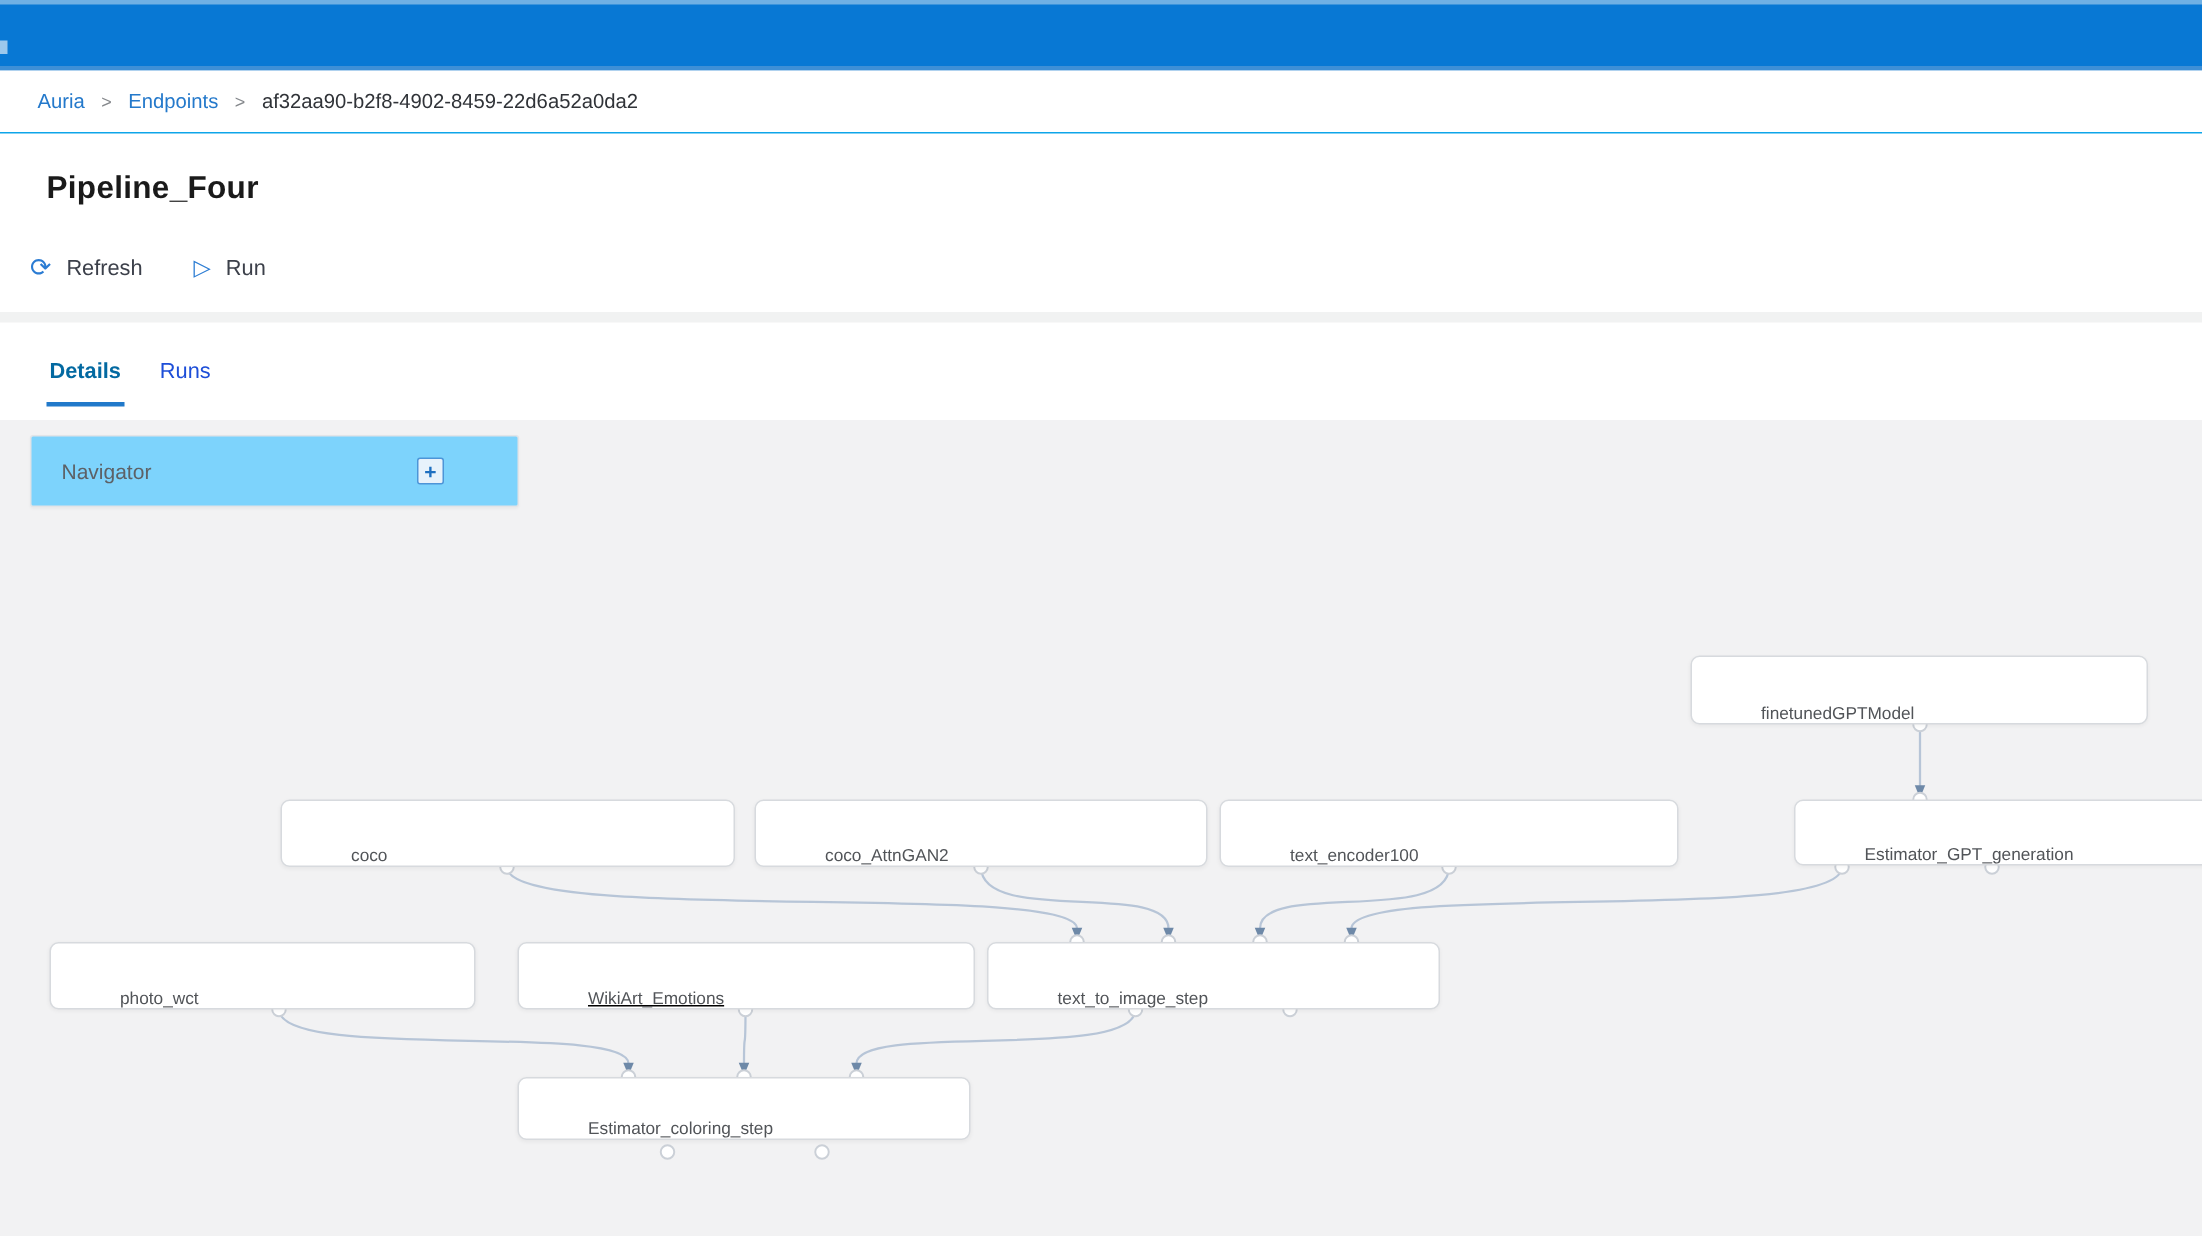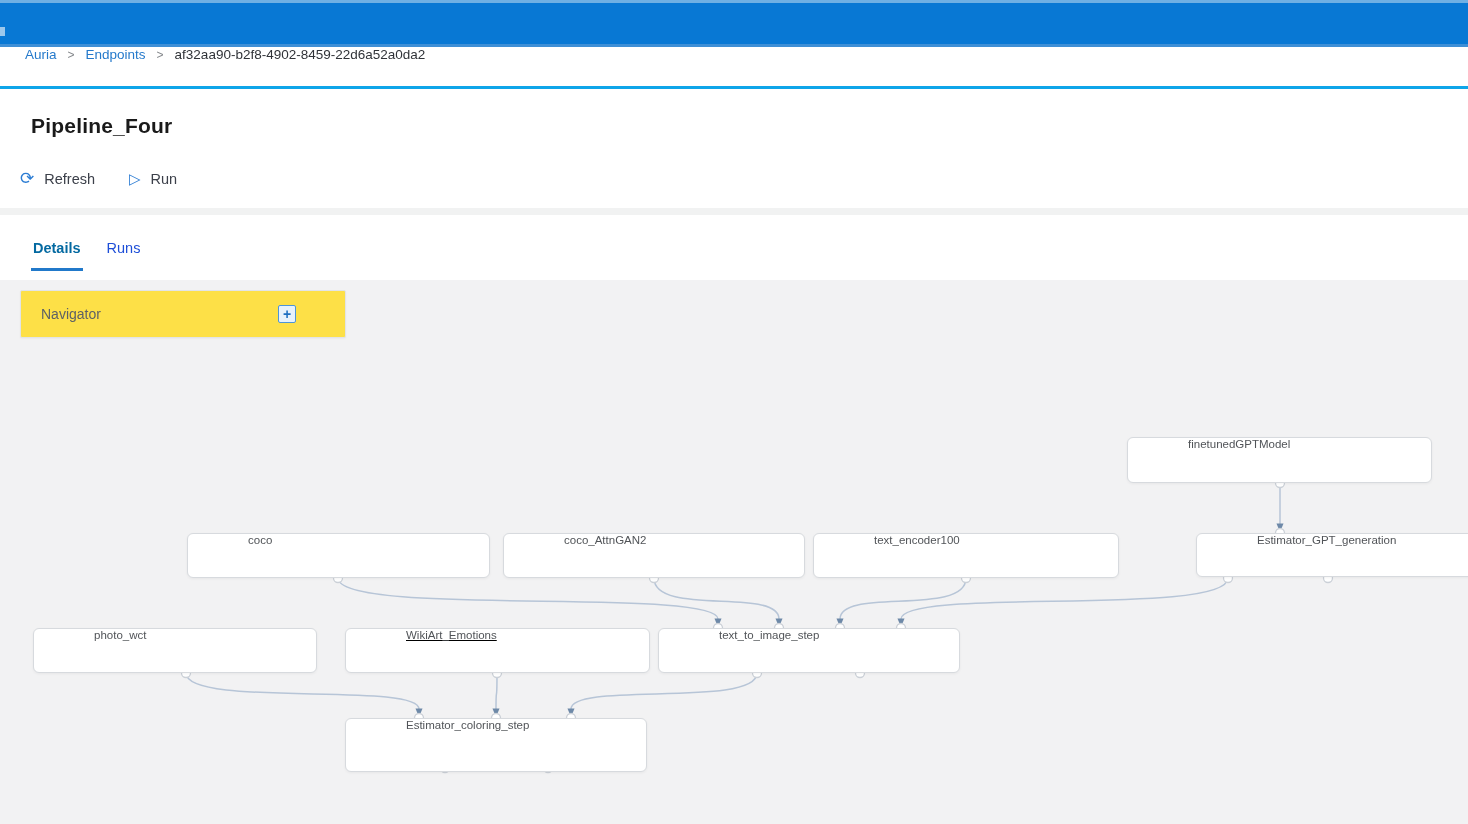--- a/index.html
+++ b/index.html
@@ -8,21 +8,21 @@
   .page { position:relative; width:1468px; height:824px; overflow:hidden; background:#ffffff; }
 
   
   .topbar { position:absolute; left:0; top:0; width:100%; height:47px; background:#0878d4; }
   .topbar-topstrip { position:absolute; left:0; top:0; width:100%; height:3px; background:#6fb0e4; }
   .topbar-bottomstrip { position:absolute; left:0; bottom:0; width:100%; height:3px; background:#3e8fd6; }
   .topbar-fragment { position:absolute; left:0; top:27px; width:5px; height:9px; background:#9cc8ec; }
 
   
   .breadcrumb-bar { position:absolute; left:0; top:47px; width:100%; height:42px; background:#fff;
-    border-bottom:3px solid #0ea5e9; display:flex; align-items:flex-start; padding-left:25px; }
+    border-bottom:1px solid #0ea5e9; display:flex; align-items:center; padding-left:25px; }
   .breadcrumb { display:flex; align-items:center; gap:11px; font-size:13.5px; }
   .crumb-link { color:#2479cb; cursor:pointer; }
   .crumb-sep { color:#85888c; font-size:12px; }
   .crumb-current { color:#303338; }
 
   
   .page-title { position:absolute; left:16px; top:114px; font-size:21px; font-weight:700; color:#1a1a1a; letter-spacing:.2px;margin-left:15px; }
   .commandbar { position:absolute; left:18px; top:166px; display:flex; align-items:center; gap:30px; }
   .cmd-btn { display:flex; align-items:center; gap:10px; background:none; border:none; cursor:pointer;
     font-family:"Liberation Sans", sans-serif; font-size:14.5px; color:#3c404a; padding:4px 2px; }
@@ -35,31 +35,31 @@
   
   .tabs { position:absolute; left:31px; top:236px; display:flex; gap:22px; }
   .tab { font-size:14.5px; color:#1d4ed8; padding:4px 2px 12px 2px; border-bottom:3px solid transparent; cursor:pointer; }
   .tab.active { font-weight:700; color:#0369a1; border-bottom-color:#2179ca; }
 
   
   .canvas { position:absolute; left:0; top:280px; width:100%; height:544px; background:#f2f2f3; }
   .graph-layer { position:absolute; left:0; top:0; width:1468px; height:824px; pointer-events:none; }
 
   
-  .navigator { position:absolute; left:20px; top:290px; width:326px; height:48px; background:#fde047;
+  .navigator { position:absolute; left:20px; top:290px; width:326px; height:48px; background:#7dd3fc;
     border:1px solid #e2e4e7; border-radius:2px; box-shadow:0 1px 2px rgba(0,0,0,.04);
     display:flex; align-items:center; padding:0 16px 0 20px; pointer-events:auto; }
   .navigator-label { font-size:14px; color:#5d6166; flex:0 0 auto; }
   .navigator-expand { margin-left:auto; margin-right:33px; width:18px; height:18px; background:#e7f2fb;
     border:1px solid #4d95d8; border-radius:2px; display:flex; align-items:center; justify-content:center;
     color:#1d6fc0; font-size:14px; font-weight:700; line-height:1; cursor:pointer; }
 
   
   .node { position:absolute; background:#ffffff; border:1px solid #d7dade; border-radius:6px;
-    box-shadow:0 1px 3px rgba(0,0,0,.05); display:flex; align-items:flex-start; padding-left:60px;
+    box-shadow:0 1px 3px rgba(0,0,0,.05); display:flex; align-items:flex-end; padding-left:46px;
     pointer-events:auto; cursor:pointer; }
   .node span { font-size:11.5px; color:#515458; white-space:nowrap; }
 
   svg.edges { position:absolute; left:0; top:0; }
   .edge { fill:none; stroke:#b7c5d7; stroke-width:1.5; }
   .arrow { fill:#6e89a8; }
   .port { fill:#ffffff; stroke:#cbd0d7; stroke-width:1.3; pointer-events:auto; }
 </style>
 </head>
 <body>
@@ -161,21 +161,21 @@
         </div>
         <div class="node" style="left: 33px; top: 628px; width: 284px; height: 45px;">
           <span>photo_wct</span>
         </div>
         <div class="node" style="left: 345px; top: 628px; width: 305px; height: 45px; text-decoration: underline;">
           <span>WikiArt_Emotions</span>
         </div>
         <div class="node" style="left: 658px; top: 628px; width: 302px; height: 45px;">
           <span>text_to_image_step</span>
         </div>
-        <div class="node" style="left: 345px; top: 718px; width: 302px; height: 54px;">
+        <div class="node" style="left: 345px; top: 718px; width: 302px; height: 42px;">
           <span>Estimator_coloring_step</span>
         </div>
       </div>
   </div>
 
   <div class="navigator">
     <span class="navigator-label">Navigator</span>
     <span class="navigator-expand">
       <span>+</span>
     </span>

